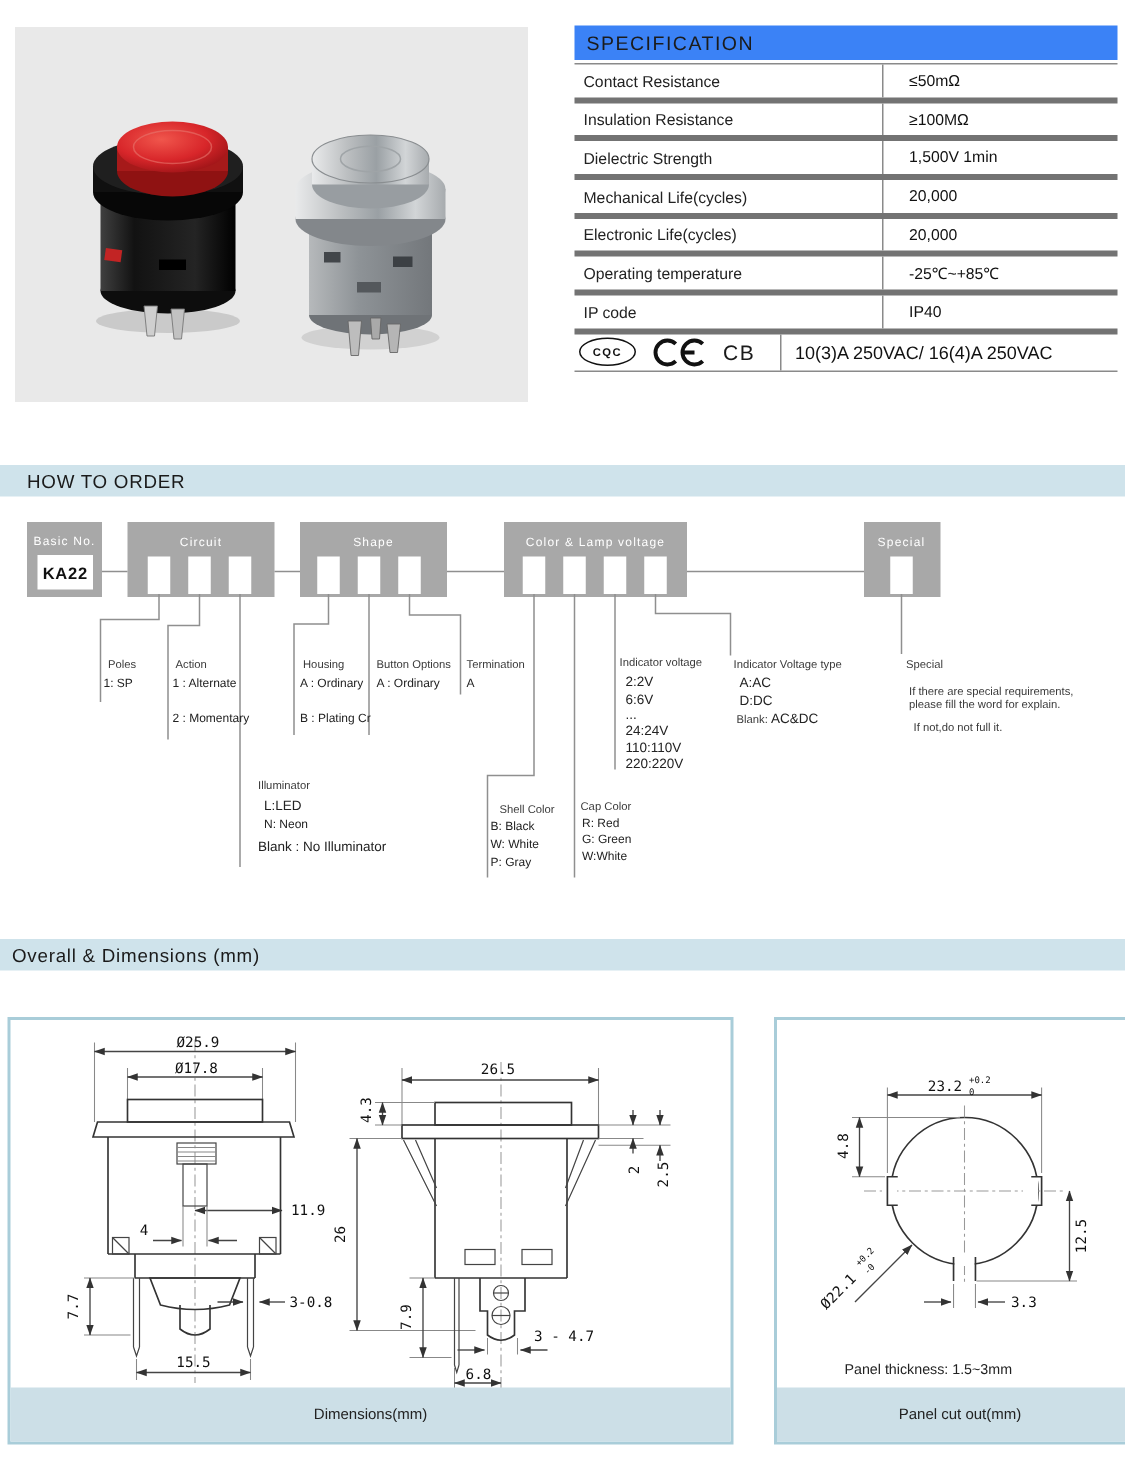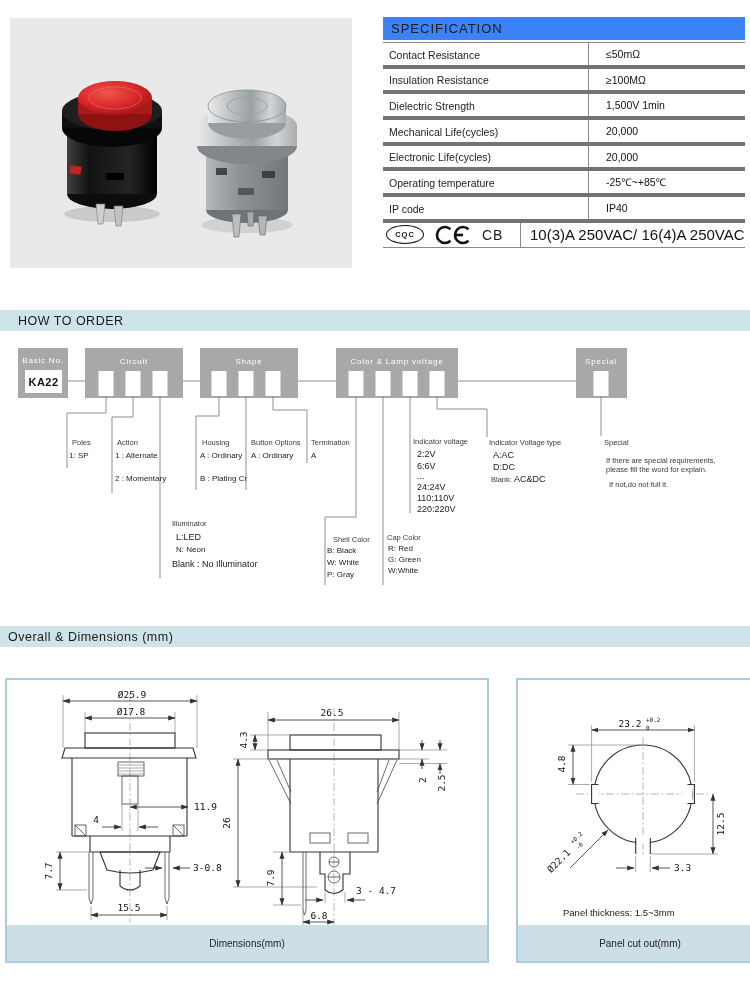--- a/index.html
+++ b/index.html
@@ -12,21 +12,21 @@
   
   .spec{position:absolute;left:383px;top:17px;width:362px;}
   .spec-header{height:23px;background:#3b82f6;display:flex;align-items:center;padding-left:8px;
                font-size:13px;letter-spacing:1px;color:#1b1b1b;}
   .spec-table{margin-top:2px;border-top:1px solid #8a8a8a;}
   .spec-row{display:flex;height:25.7px;border-bottom:4px solid #737373;box-sizing:border-box;gap:20px;}
   .spec-label{width:185px;display:flex;align-items:flex-end;padding:0 0 4px 6px;font-size:10.5px;color:#222;box-sizing:border-box;}
   .spec-value{flex:1;border-left:1px solid #8a8a8a;display:flex;align-items:center;padding-left:17px;font-size:10.5px;color:#111;}
   .cert-row{display:flex;height:25px;border-bottom:1px solid #8a8a8a;box-sizing:border-box;}
   .cert-logos{width:137px;display:flex;align-items:center;gap:11px;padding-left:3px;box-sizing:border-box;}
-  .cert-rating{flex:1;border-left:1px solid #8a8a8a;display:flex;align-items:center;padding-left:9px;font-size:15px;color:#111;}
+  .cert-rating{flex:1;border-left:1px solid #8a8a8a;display:flex;align-items:center;padding-left:9px;font-size:12px;color:#111;}
   .cqc{display:inline-flex;align-items:center;justify-content:center;width:36px;height:17px;
        border:1.4px solid #111;border-radius:50%;font-size:7.5px;font-weight:bold;letter-spacing:1px;color:#111;}
   .cb{font-size:14px;color:#1a1a1a;letter-spacing:1px;}
 
   
   .band{position:absolute;left:0;width:746px;height:21px;background:#cfe3eb;display:flex;align-items:center;
         font-size:12.5px;color:#1a1a1a;letter-spacing:0.5px;}
   .band-order{top:310px;padding-left:18px;}
   .band-dims{top:626px;padding-left:8px;}
 

